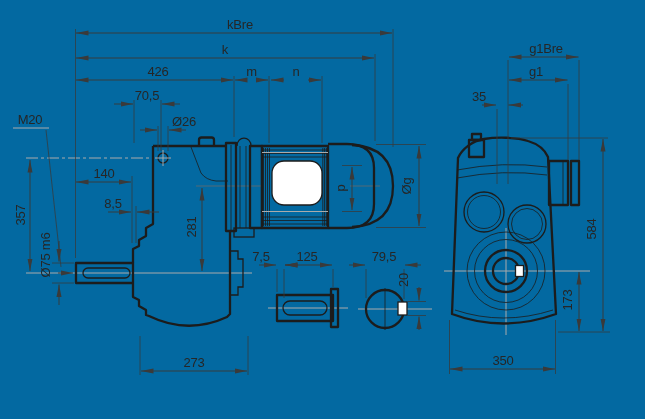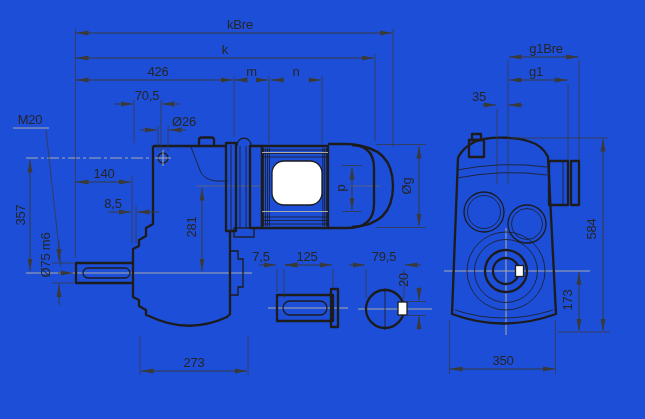--- a/index.html
+++ b/index.html
@@ -1,16 +1,16 @@
 <!DOCTYPE html>
 <html><head>
 <meta charset="utf-8">
 <style>
   html,body{margin:0;padding:0;background:#fff;}
-  .stage{position:relative;width:645px;height:419px;background:#1d4ed8;overflow:hidden;
+  .stage{position:relative;width:645px;height:419px;background:#0369a1;overflow:hidden;
          font-family:"Liberation Sans", sans-serif;}
   svg{display:block;}
   svg text{font-family:"Liberation Sans", sans-serif;font-size:13px;fill:#262626;letter-spacing:-0.2px;}
   .ol{stroke:#1c1c1c;stroke-width:2.3;fill:none;stroke-linejoin:round;}
   .ml{stroke:#1c1c1c;stroke-width:1.3;fill:none;}
   .tl{stroke:#1c1c1c;stroke-width:0.8;fill:none;}
   .dim{stroke:#3a3a3a;stroke-width:0.95;fill:none;}
   .ext{stroke:#3a3a3a;stroke-width:0.75;fill:none;}
   .cl{stroke:#ababab;stroke-width:1;fill:none;}
   .cld{stroke:#ababab;stroke-width:1;fill:none;stroke-dasharray:12 3 3 3;}

